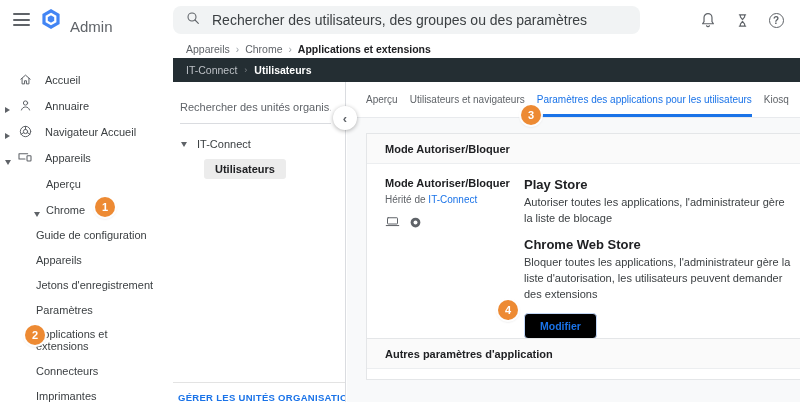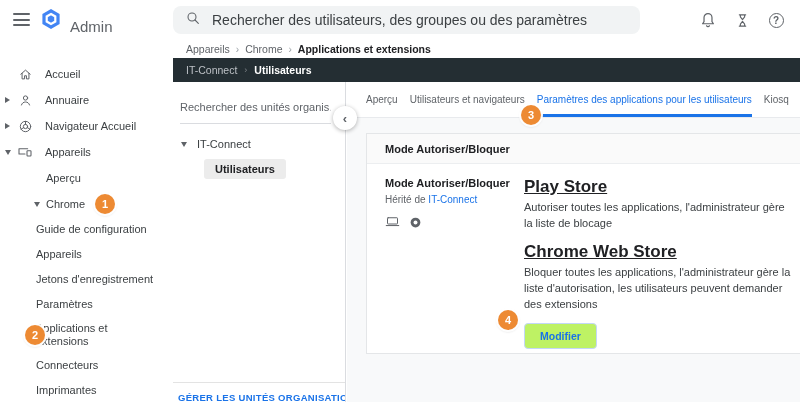--- a/index.html
+++ b/index.html
@@ -20,21 +20,21 @@
   .header-icons { position:absolute; right:14px; top:10px; display:flex; align-items:center; gap:14px; }
   .hicon { width:20px; height:20px; display:flex; align-items:center; justify-content:center; cursor:pointer; }
   .help-circle { width:15px; height:15px; border:1.5px solid #5f6368; border-radius:50%; color:#5f6368; font-size:10px; font-weight:bold; display:flex; align-items:center; justify-content:center; }
   
   .breadcrumb { position:absolute; left:186px; top:40px; height:18px; display:flex; align-items:center; gap:6px; font-size:10.5px; background:#fff; z-index:3; }
   .crumb { color:#5f6368; cursor:pointer; }
   .crumb-sep { color:#9aa0a6; font-size:10px; }
   .crumb.current { color:#202124; font-weight:bold; }
   
   .sidebar { position:absolute; left:0; top:40px; width:173px; bottom:0; background:#fff; padding-top:21px; z-index:2; }
-  .sb-row { display:flex; align-items:center; height:26px; font-size:11px; color:#3c4043; cursor:pointer; position:relative; }
+  .sb-row { display:flex; align-items:flex-end; height:26px; font-size:11px; color:#3c4043; cursor:pointer; position:relative; }
   .sb-row.lvl0 { padding-left:2px; }
   .sb-row.lvl1 { padding-left:31px; }
   .sb-row.lvl2 { padding-left:36px; height:25px; }
   .sb-row.two-line { height:36px; }
   .sb-arrow { width:15px; display:flex; align-items:center; padding-left:3px; }
   .arr-r { width:0; height:0; border-top:3.5px solid transparent; border-bottom:3.5px solid transparent; border-left:5px solid #5f6368; }
   .arr-d { width:0; height:0; border-left:3.5px solid transparent; border-right:3.5px solid transparent; border-top:5px solid #5f6368; }
   .sb-icon { width:16px; height:16px; margin-right:12px; display:flex; align-items:center; justify-content:center; }
   .sb-label { line-height:1.15; }
   .two-line .sb-label { max-width:100px; }
@@ -67,24 +67,24 @@
   .card { position:absolute; left:19px; right:0; background:#fff; border:1px solid #e4e6e8; border-right:none; }
   .card-header { height:30px; line-height:30px; padding-left:18px; font-size:11px; font-weight:bold; color:#202124; background:#fafafa; border-bottom:1px solid #eceef0; }
   .card1 { top:51px; height:221px; }
   .card1-body { display:flex; padding:13px 14px 0 18px; }
   .col-setting { width:139px; flex:none; }
   .setting-title { font-size:11px; font-weight:bold; color:#202124; }
   .inherited { margin-top:5px; font-size:10px; color:#5f6368; }
   .inherited a { color:#1a73e8; text-decoration:none; cursor:pointer; }
   .device-icons { margin-top:9px; display:flex; align-items:center; gap:9px; }
   .col-values { width:272px; flex:none; }
-  .store-name { font-size:17px; font-weight:bold; color:#202124;text-decoration:underline; }
+  .store-name { font-size:13px; font-weight:bold; color:#202124; }
   .store-desc { margin:3px 0 10px 0; font-size:11px; line-height:1.45; color:#3c4043; }
   .edit-row { position:relative; margin-top:9px; }
-  .edit-btn { display:inline-block; padding:6px 15px; font-family:inherit; font-size:10.5px; font-weight:bold; color:#1a73e8; background:#bef264; border:1px solid #c3d7f7; border-radius:4px; cursor:pointer; }
+  .edit-btn { display:inline-block; padding:6px 15px; font-family:inherit; font-size:10.5px; font-weight:bold; color:#1a73e8; background:#000000; border:1px solid #c3d7f7; border-radius:4px; cursor:pointer; }
   .edit-badge { position:absolute; left:-26px; top:-13px; }
   .card2 { top:256px; height:42px; }
   
   .gi { stroke:#5f6368; fill:none; stroke-width:1.6; stroke-linecap:round; stroke-linejoin:round; }
 </style>
 </head>
 <body>
 
 <div class="header">
   <div class="hamburger">
@@ -289,13 +289,16 @@
         <div class="store-name">Chrome Web Store</div>
         <div class="store-desc">Bloquer toutes les applications, l'administrateur gère la liste d'autorisation, les utilisateurs peuvent demander des extensions</div>
         <div class="edit-row">
           <span class="num-badge edit-badge">4</span>
           <button class="edit-btn">Modifier</button>
         </div>
       </div>
     </div>
   </div>
 
+  <div class="card card2">
+    <div class="card-header">Autres paramètres d'application</div>
+  </div>
 </div>
 
 </body></html>

